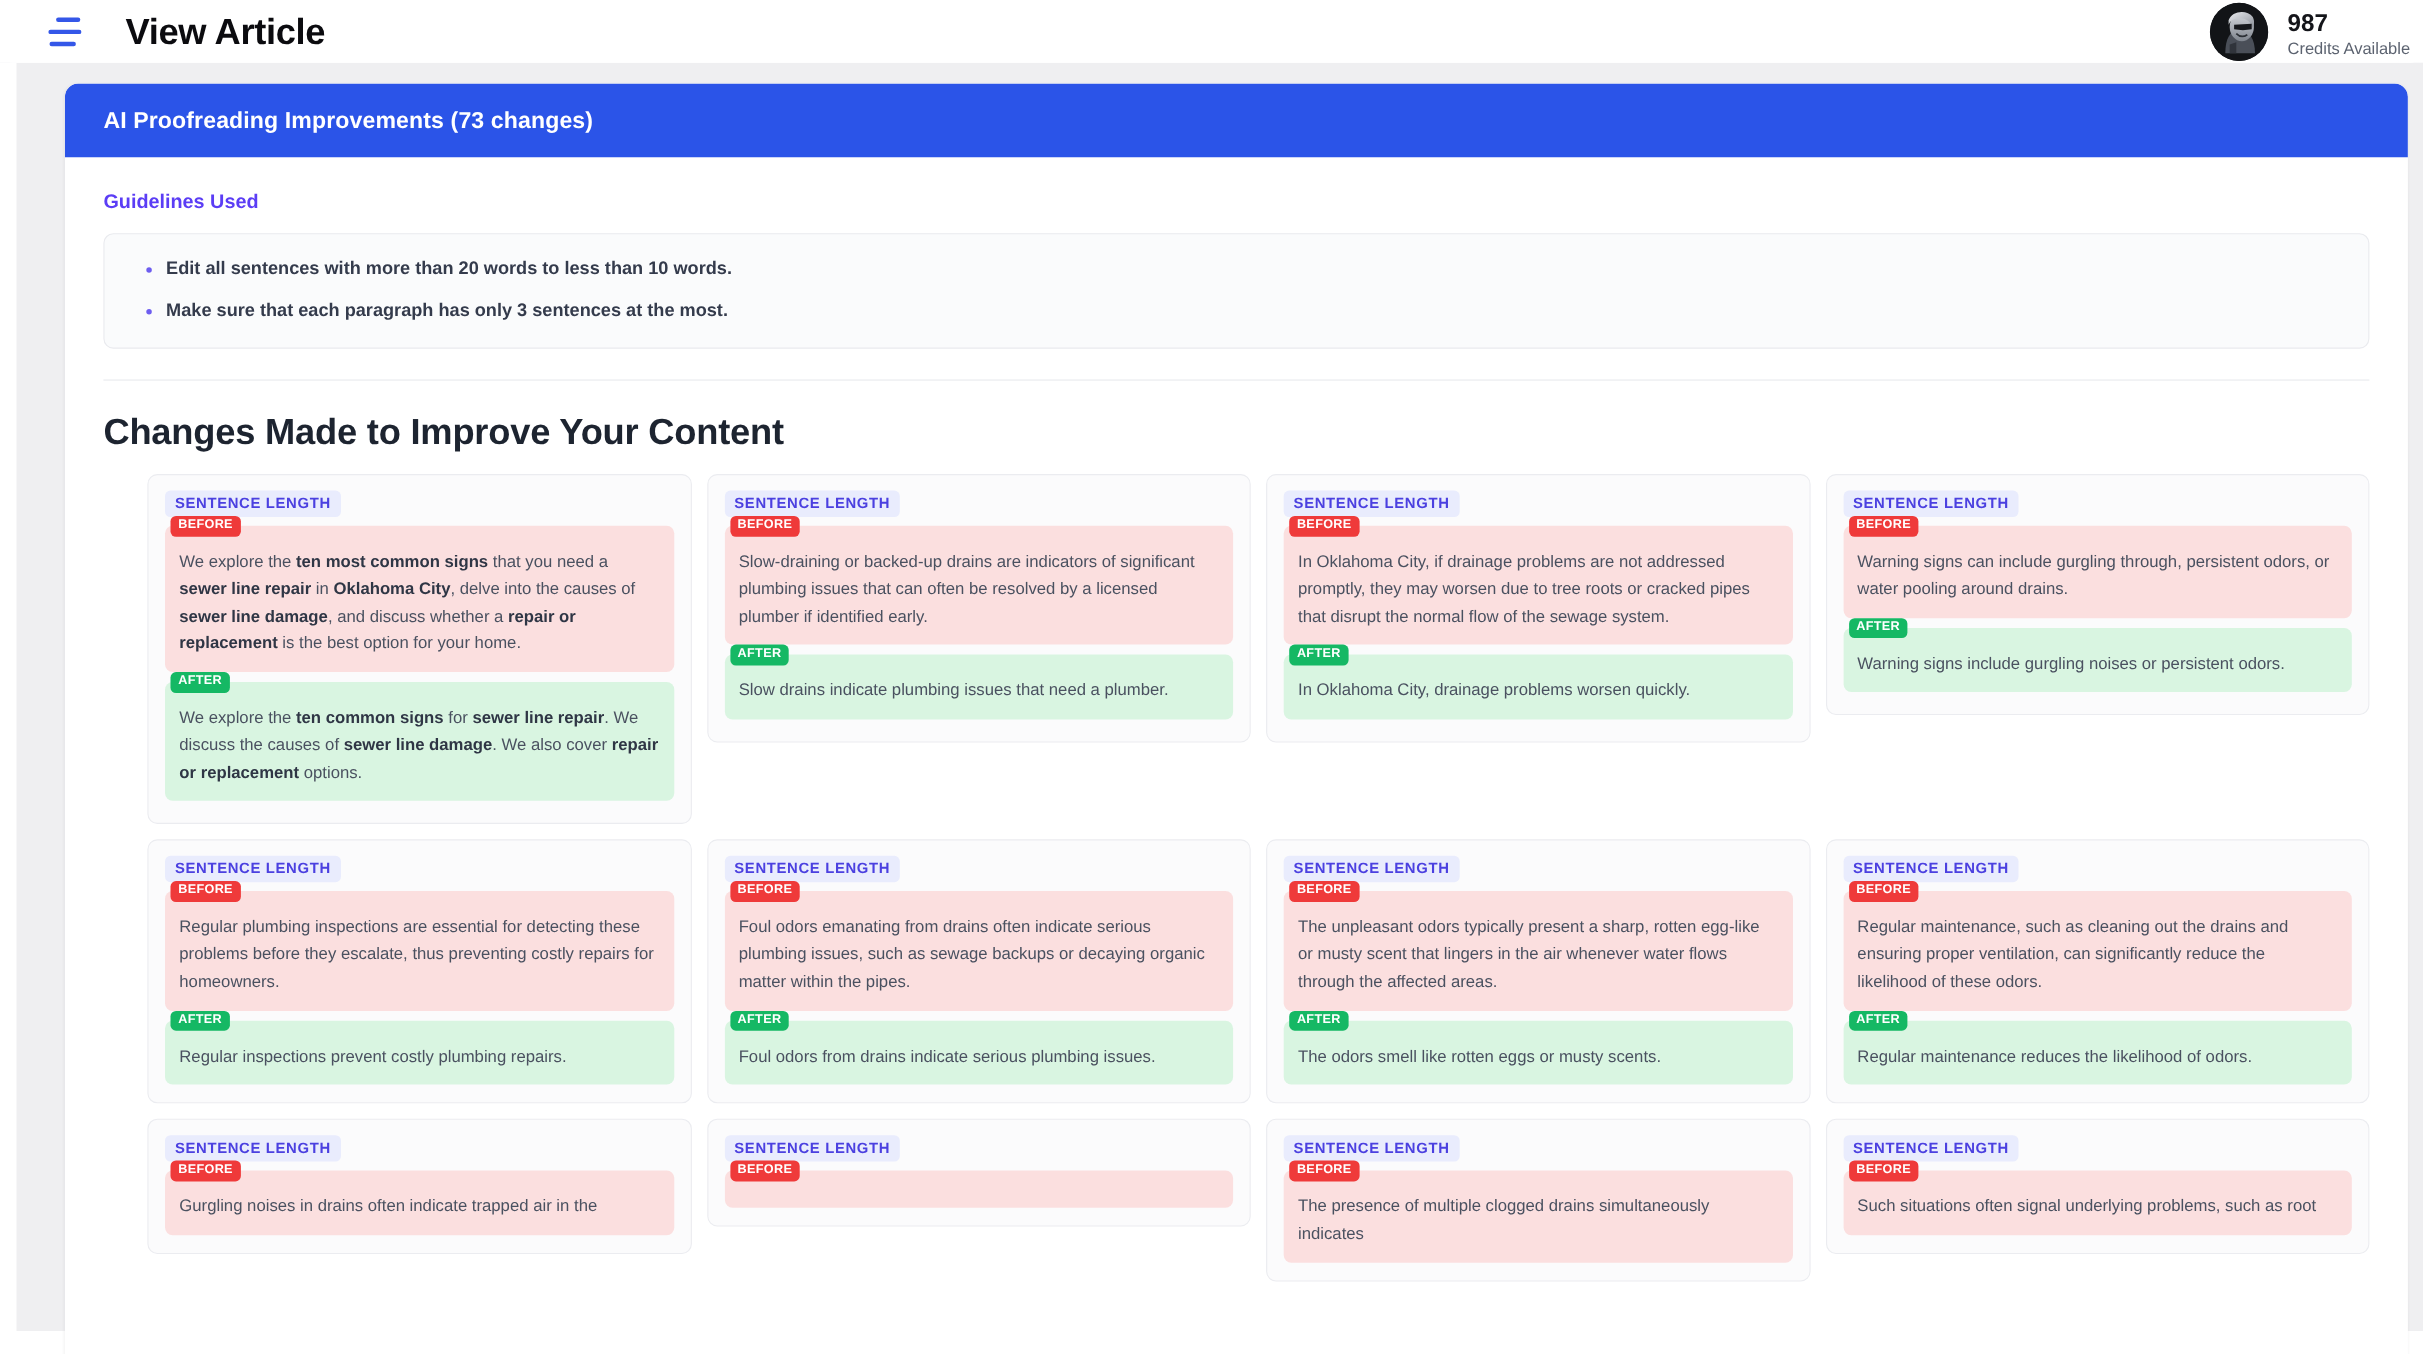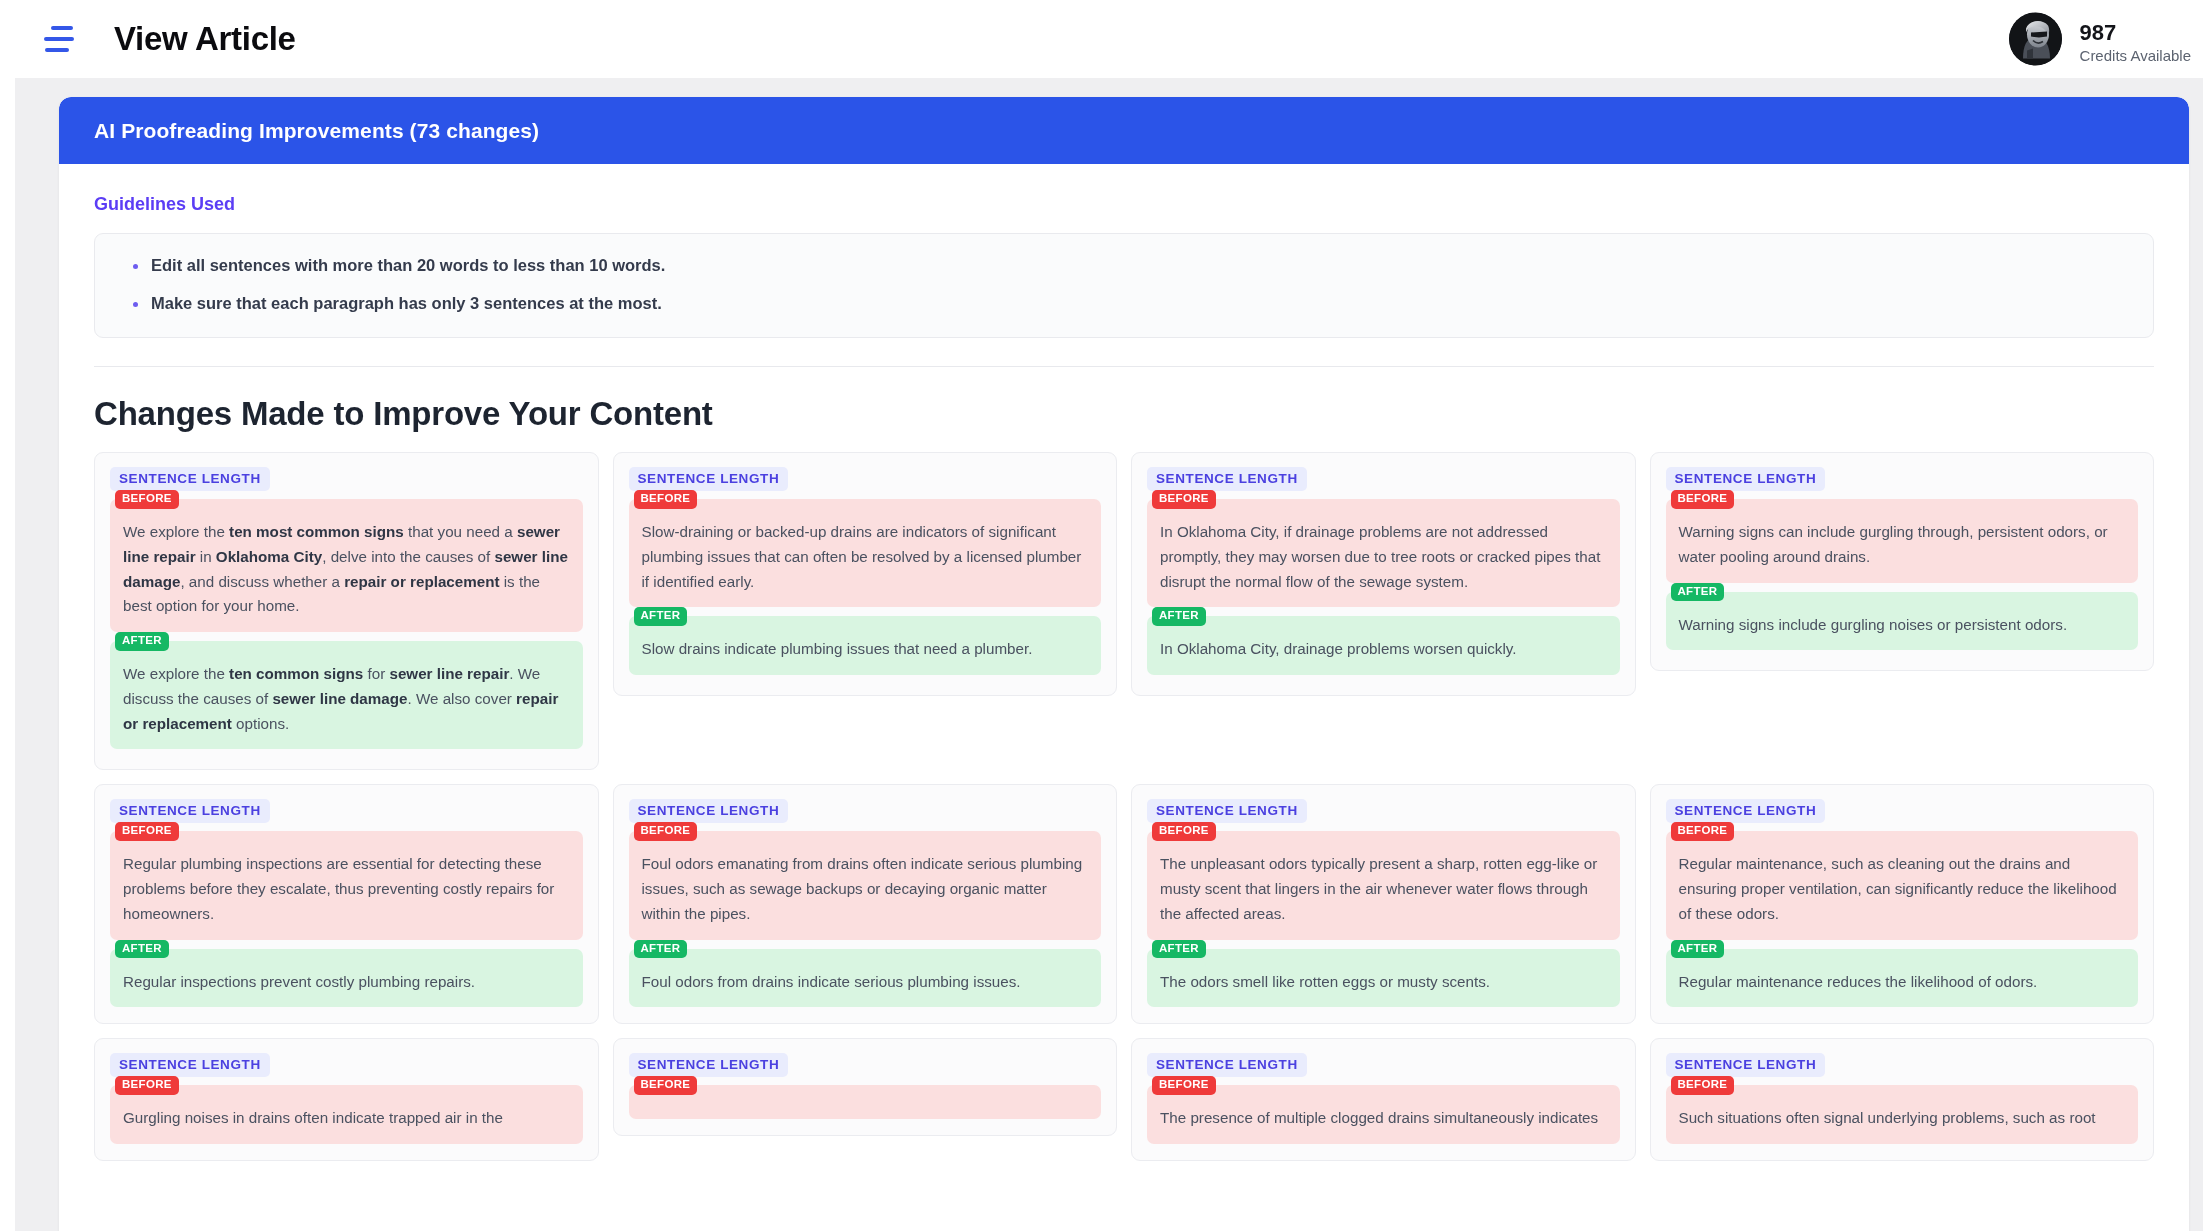--- a/index.html
+++ b/index.html
@@ -8,21 +8,21 @@
     width: 2203px;
     height: 1231px;
     overflow: hidden;
     background: #ffffff;
     font-family: "Liberation Sans", sans-serif;
   }
 
   
   .topbar {
     position: relative;
-    height: 78px;
+    height: 57px;
     width: 100%;
     background: #ffffff;
     display: flex;
     align-items: center;
     padding: 0 0 0 42px;
     z-index: 5;
     border-radius: 12px;
   }
   .hamburger {
     width: 34px;
@@ -173,20 +173,21 @@
     color: #1d2430;
     margin: 28px 0 19px 0;
     letter-spacing: -0.2px;
   }
 
   .cards-grid {
     display: grid;
     grid-template-columns: repeat(4, 1fr);
     gap: 14px;
     align-items: start;
+    margin-left: 40px;
   }
 
   .change-card {
     border: 1px solid #ebecf0;
     border-radius: 9px;
     background: #fbfbfc;
     padding: 14px 15px 16px 15px;
   }
 
   .tag-sentence-length {

